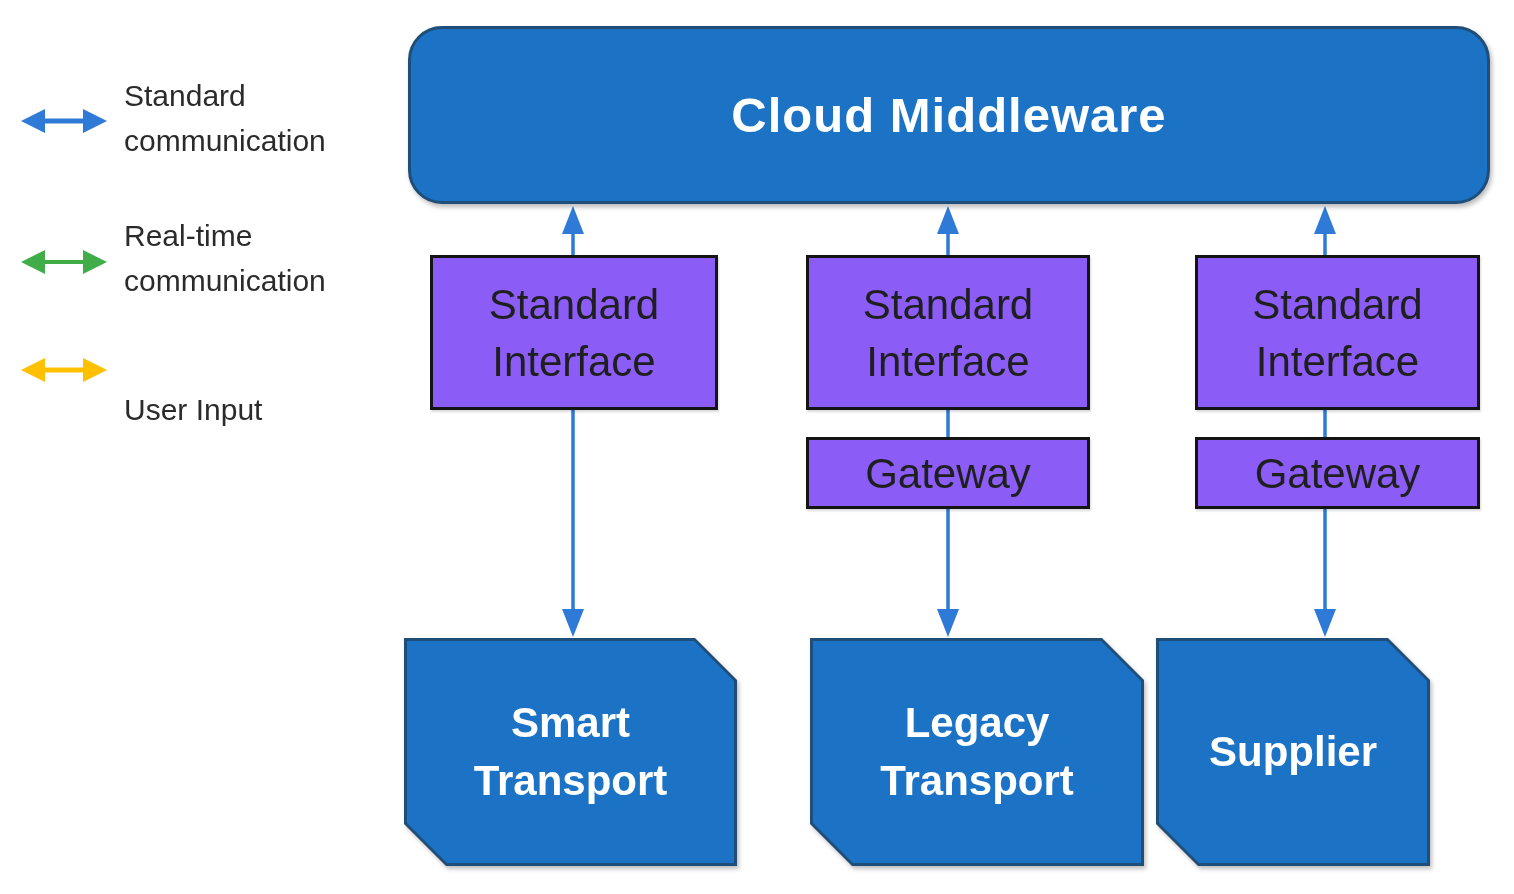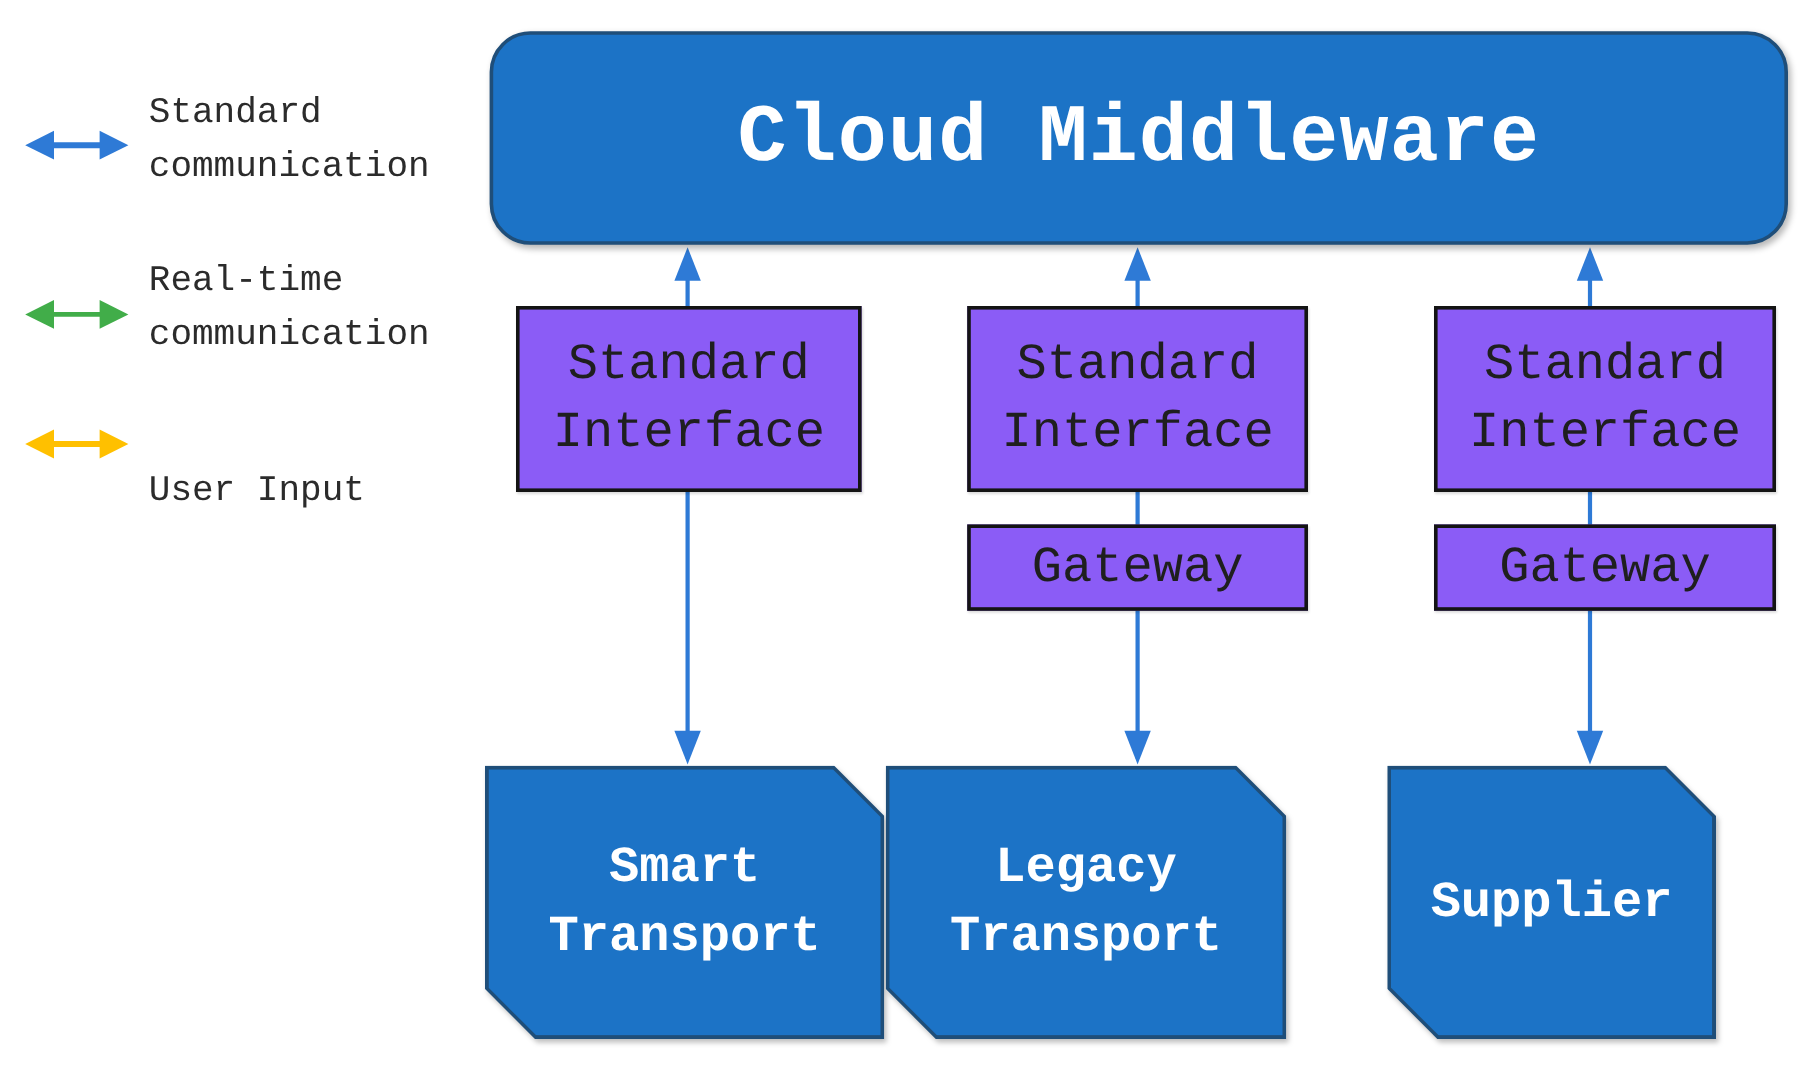--- a/index.html
+++ b/index.html
@@ -12,51 +12,50 @@
     --text-dark:#1F1F1F;
     --legend-text:#2B2B2B;
   }
   html,body{margin:0;padding:0;background:#fff;}
   body{font-family:"Liberation Sans", sans-serif;}
   .canvas{
     position:relative;
     width:1514px;height:894px;
     background:#fff;
     overflow:hidden;
-    font-family:Liberation Mono, monospace;
   }
   .connectors{position:absolute;left:0;top:0;z-index:0;}
   .node{position:absolute;display:flex;align-items:center;justify-content:center;
         text-align:center;box-sizing:border-box;z-index:1;}
   .cloud{
     left:408px;top:26px;width:1082px;height:178px;
     background:var(--box-blue);
     border:3px solid var(--box-blue-border);
     border-radius:34px;
-    color:#fff;font-size:68px;font-weight:600;letter-spacing:1px;
+    color:#fff;font-size:49px;font-weight:600;letter-spacing:1px;
     box-shadow:2px 3px 5px rgba(0,0,0,0.28);
   }
   .whitebox{
     background:#8b5cf6;
     border:3px solid var(--white-box-border);
     color:var(--text-dark);
     font-size:42px;line-height:57px;font-weight:400;
     box-shadow:1px 2px 2px rgba(0,0,0,0.15);
   }
   .si1{left:430px;top:255px;width:288px;height:155px;padding:0 10px;}
   .si2{left:806px;top:255px;width:284px;height:155px;padding:0 10px;}
   .si3{left:1195px;top:255px;width:285px;height:155px;padding:0 10px;}
   .gw2{left:806px;top:437px;width:284px;height:72px;}
   .gw3{left:1195px;top:437px;width:285px;height:72px;}
   .endpoint{
     position:absolute;z-index:1;
     filter:drop-shadow(2px 3px 2px rgba(0,0,0,0.25));
   }
   .ep1{left:404px;top:638px;width:333px;height:228px;}
-  .ep2{left:738px;top:638px;width:334px;height:228px;}
+  .ep2{left:810px;top:638px;width:334px;height:228px;}
   .ep3{left:1156px;top:638px;width:274px;height:228px;}
   .endpoint .shape-border{
     position:absolute;inset:0;
     background:var(--box-blue-border);
     clip-path:polygon(0 0, calc(100% - 42px) 0, 100% 42px, 100% 100%, 42px 100%, 0 calc(100% - 42px));
   }
   .endpoint .shape-fill{
     position:absolute;inset:3px;
     background:var(--box-blue);
     clip-path:polygon(0 0, calc(100% - 40px) 0, 100% 40px, 100% 100%, 40px 100%, 0 calc(100% - 40px));

